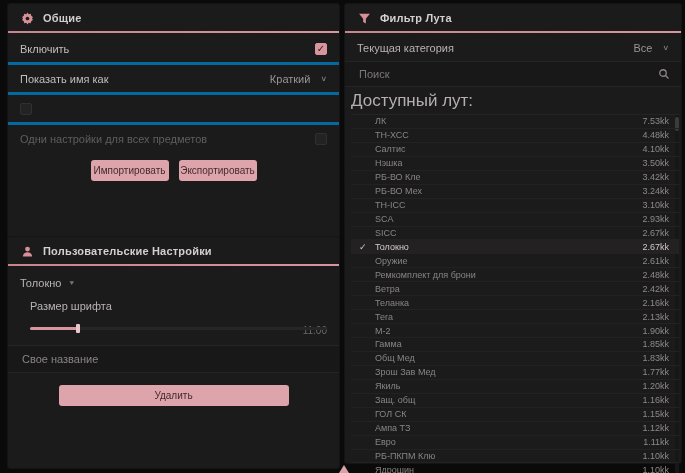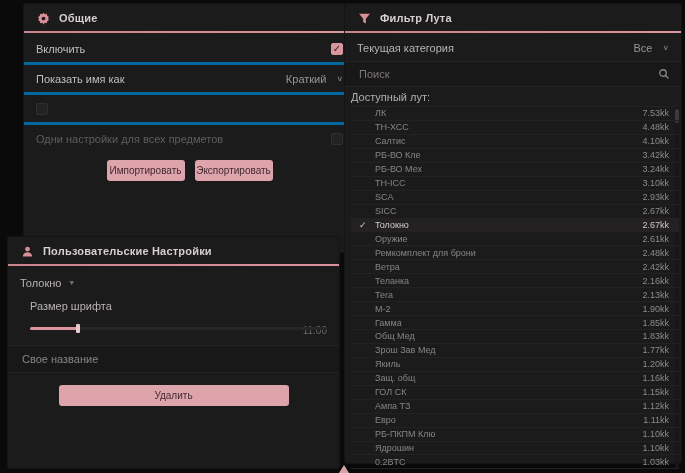--- a/index.html
+++ b/index.html
@@ -1,20 +1,20 @@
 <!DOCTYPE html>
 <html><head>
 <meta charset="utf-8">
 <style>
   html,body{margin:0;padding:0;background:#0a0a0a;}
   body{width:685px;height:473px;position:relative;overflow:hidden;
        font-family:"Liberation Sans","DejaVu Sans",sans-serif;
        -webkit-font-smoothing:antialiased;}
   .panel{position:absolute;background:#1b1b1b;border-radius:2px;box-shadow:0 0 0 1px #141414;}
-  #panel-general{left:24px;top:4px;width:331px;height:248px;}
+  #panel-general{left:8px;top:4px;width:331px;height:248px;}
   #panel-custom{left:8px;top:237px;width:331px;height:231px;}
   #panel-loot{left:345px;top:4px;width:336px;height:459px;}
 
   .phead{display:flex;align-items:center;gap:9px;padding:7px 12px 6px 12px;}
   .phead .ptitle{font-size:11px;font-weight:bold;color:#d6cfd0;letter-spacing:.2px;}
   .pdivider{height:2px;background:linear-gradient(90deg,#c9858e,#d8959e);margin:0 0 2px 0;}
 
   .icon{display:inline-flex;align-items:center;justify-content:center;width:14px;height:14px;color:#d78f98;}
   .icon svg{display:block;}
 
@@ -58,21 +58,21 @@
         font-size:10px;font-family:inherit;width:230px;padding:5px 0;cursor:pointer;}
 
   
   .lrow{display:flex;align-items:center;justify-content:space-between;
         padding:0 12px;height:26px;border-bottom:1px solid #242424;font-size:11px;color:#b9b3b4;}
   .searchrow{display:flex;align-items:center;gap:8px;padding:0 10px 0 12px;height:24px;
         background:#181818;border-bottom:1px solid #242424;}
   .searchrow input{flex:1;background:transparent;border:none;outline:none;
         font-family:inherit;font-size:11px;color:#b9b3b4;}
   .searchrow input::placeholder{color:#7d7778;}
-  .listlabel{padding:4px 10px 3px 6px;font-size:11px;color:#b5afb0;}
+  .listlabel{padding:4px 10px 3px 6px;font-size:17px;color:#b5afb0;}
   .lootlist{position:relative;margin:0 2px 0 6px;border-top:1px solid #242424;}
   .loot-row{display:flex;align-items:center;height:12.95px;padding:0 10px 0 8px;
         border-bottom:1px solid #222222;font-size:9px;color:#898485;position:relative;}
   .loot-row .iname{flex:1;white-space:nowrap;overflow:hidden;}
   .loot-row .ival{color:#8f898a;}
   .loot-row.checked{background:#232122;color:#d3cccd;}
   .loot-row.checked .ival{color:#cfc8c9;}
   .loot-row .check{width:12px;margin-right:4px;color:#cfc8c9;font-size:9px;}
   .loot-row:not(.checked) .iname{padding-left:16px;}
   .scrollbar{position:absolute;right:0;top:0;bottom:0;width:4px;background:#171717;}
@@ -201,20 +201,24 @@
       </div>
       <div class="loot-row">
         <span class="iname">ТН-ХСС</span>
         <span class="ival">4.48kk</span>
       </div>
       <div class="loot-row">
         <span class="iname">Салтис</span>
         <span class="ival">4.10kk</span>
       </div>
       <div class="loot-row">
+        <span class="iname">Нэшка</span>
+        <span class="ival">3.50kk</span>
+      </div>
+      <div class="loot-row">
         <span class="iname">РБ-ВО Кле</span>
         <span class="ival">3.42kk</span>
       </div>
       <div class="loot-row">
         <span class="iname">РБ-ВО Мех</span>
         <span class="ival">3.24kk</span>
       </div>
       <div class="loot-row">
         <span class="iname">ТН-IСС</span>
         <span class="ival">3.10kk</span>

